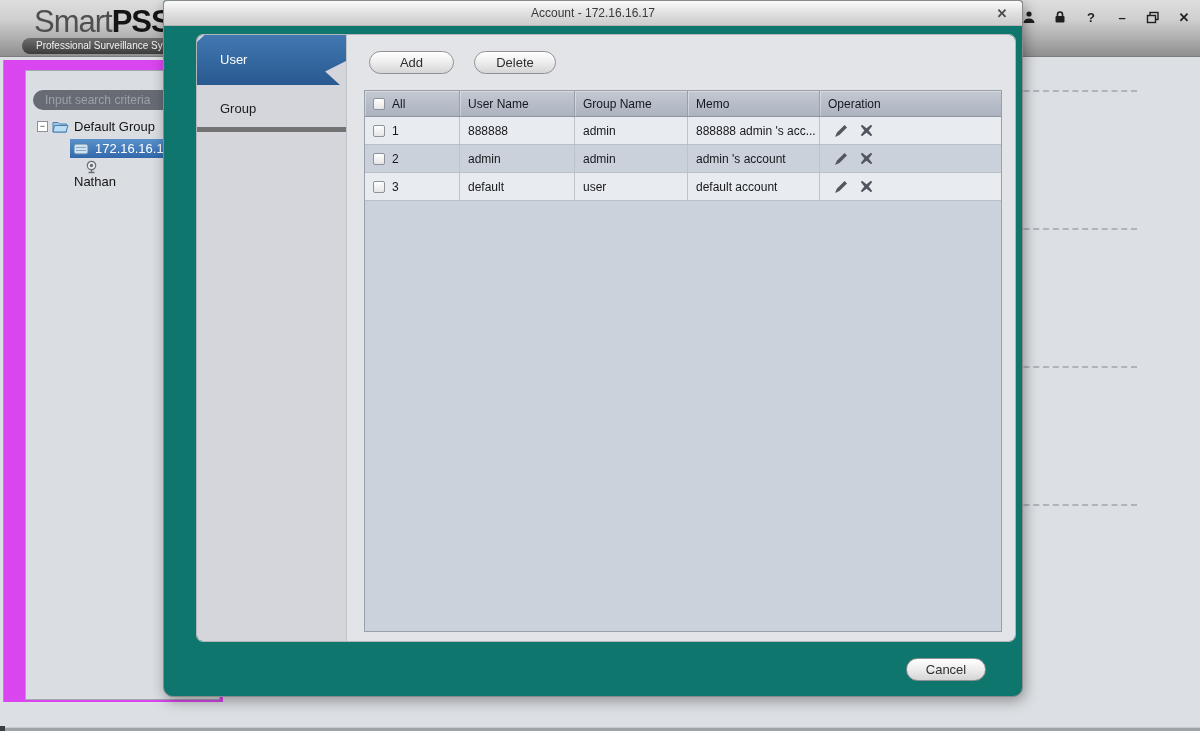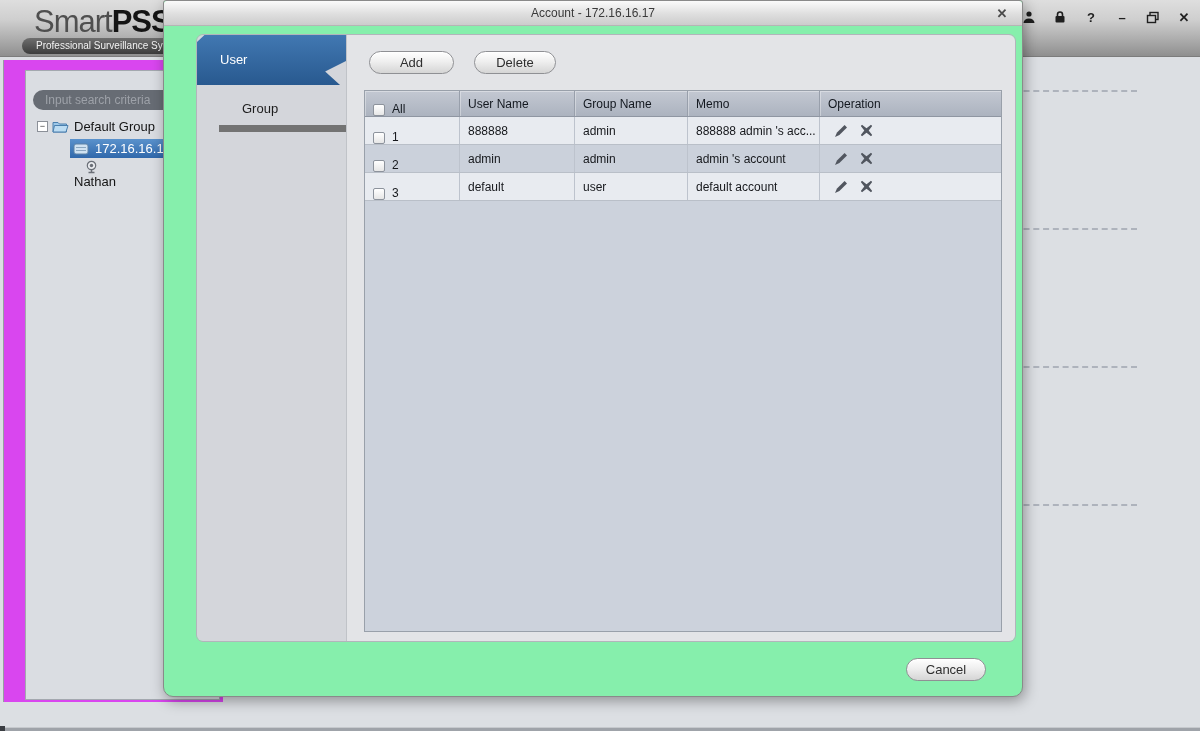--- a/index.html
+++ b/index.html
@@ -41,40 +41,40 @@
   .tree-row { position:absolute; display:flex; align-items:center; font-size:13px; color:#141414; white-space:nowrap; }
   .expander { width:11px; height:11px; background:#fff; border:1px solid #8b9098;
     font-size:9px; line-height:9px; text-align:center; color:#333; margin-right:4px; }
   .tree-icon { width:17px; height:14px; margin-right:5px; display:inline-flex; align-items:center; }
   .tree-sel { position:absolute; left:44px; top:68px; width:116px; height:19px;
     background:linear-gradient(#5a92cc,#3068ab); color:#fff; display:flex; align-items:center;
     font-size:13px; padding-left:3px; white-space:nowrap; }
 
   
   .dialog { position:absolute; left:163px; top:0; width:860px; height:697px;
-    background:#86efac; border:1px solid #8a8a8a; border-radius:3px 3px 10px 10px;
+    background:#0f766e; border:1px solid #8a8a8a; border-radius:3px 3px 10px 10px;
     box-shadow:2px 4px 14px rgba(0,0,0,.35);padding-left:36px; }
   .dlg-titlebar { position:absolute; left:0; top:0; right:0; height:25px;
     background:linear-gradient(#fbfbfb,#dedede 55%,#cccccc);
     border-bottom:1px solid #b5b5b5; border-radius:3px 3px 0 0;
     display:flex; align-items:center; justify-content:center; }
   .dlg-title { font-size:12px; color:#3a3a3a; }
   .dlg-close { position:absolute; right:10px; top:3px; width:20px; height:18px;
     display:flex; align-items:center; justify-content:center; color:#4a4a4a;
     font-size:13px; font-weight:bold; cursor:default; }
 
   .dlg-inner { position:absolute; left:32px; top:33px; width:820px; height:608px;
     border:1px solid #b2b5bb; border-radius:7px; display:flex; overflow:hidden; }
   .tab-col { width:150px; background:#d4d6db; border-right:1px solid #c0c3c8; position:relative; }
   .tab { font-size:13px; cursor:default; }
   .tab-active { height:50px; line-height:50px; padding-left:23px; color:#ffffff;
     background:linear-gradient(#4178b2,#28598f);
     clip-path:polygon(0 14%, 5% 0, 100% 0, 100% 52%, 86% 73%, 96% 100%, 0 100%); }
   .tab-plain { height:47px; line-height:47px; padding-left:23px; color:#1d1d1d;
-    border-bottom:7px solid #737373;margin-left:22px; }
+    border-bottom:5px solid #737373; }
   .content-col { flex:1; position:relative; background:#e3e4e7; }
 
   .pill-btn { position:absolute; height:23px; border:1px solid #8f9094; border-radius:12px;
     background:linear-gradient(#ffffff,#efefef 45%,#d5d5d5);
     box-shadow:inset 0 1px 0 #fff; font-size:13px; color:#2e2e2e;
     display:flex; align-items:center; justify-content:center; cursor:default;
     font-family:"Liberation Sans",sans-serif; }
   .btn-add { left:22px; top:16px; width:85px; }
   .btn-del { left:127px; top:16px; width:82px; }
 
@@ -83,21 +83,21 @@
     border:1px solid #99a0aa; background:#ccd2dc; }
   .t-head { display:flex; height:26px;
     background:linear-gradient(#c3c8d2,#acb3bf); border-bottom:1px solid #8f96a2; }
   .t-hcell { display:flex; align-items:center; padding-left:8px; font-size:12px; color:#13181f;
     border-right:1px solid #989fab; box-shadow:inset 1px 1px 0 rgba(255,255,255,.35); }
   .t-row { display:flex; height:28px; border-bottom:1px solid #b9bfc8; cursor:default; }
   .row-light { background:#e8ebf0; }
   .row-alt { background:#cbd1db; }
   .t-cell { display:flex; align-items:center; padding-left:8px; font-size:12px; color:#16181c;
     border-right:1px solid #bdc3cd; overflow:hidden; white-space:nowrap; text-overflow:ellipsis; }
-  .c0 { width:95px;align-items:flex-end; } .c1 { width:115px; } .c2 { width:113px; } .c3 { width:132px; }
+  .c0 { width:95px; } .c1 { width:115px; } .c2 { width:113px; } .c3 { width:132px; }
   .c4 { flex:1; border-right:none; }
   .cbx { width:12px; height:12px; background:linear-gradient(#ffffff,#e6e6e6);
     border:1px solid #8d939c; border-radius:2px; margin-right:7px; flex:0 0 auto; cursor:default; }
   .op-icon { margin-right:12px; cursor:default; display:inline-flex; }
   .op-icon svg { display:block; }
 
   .btn-cancel { left:742px; top:657px; width:80px; }
 </style>
 </head>
 <body>

